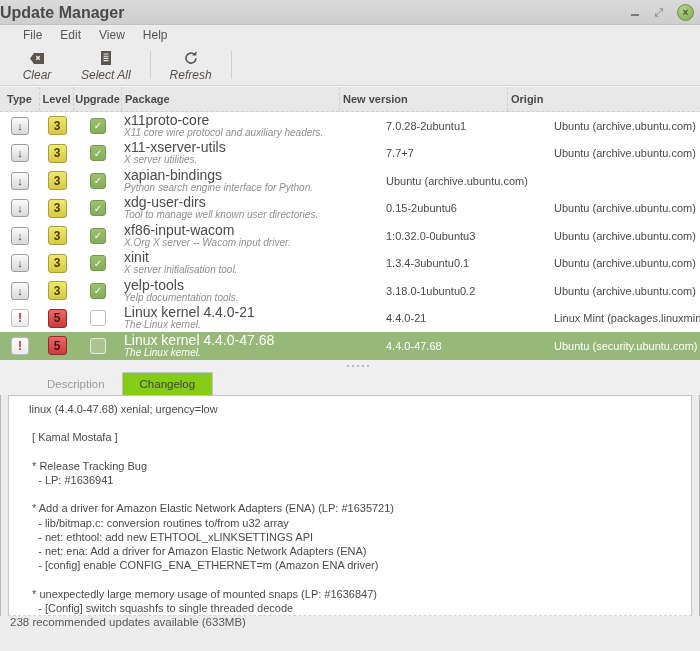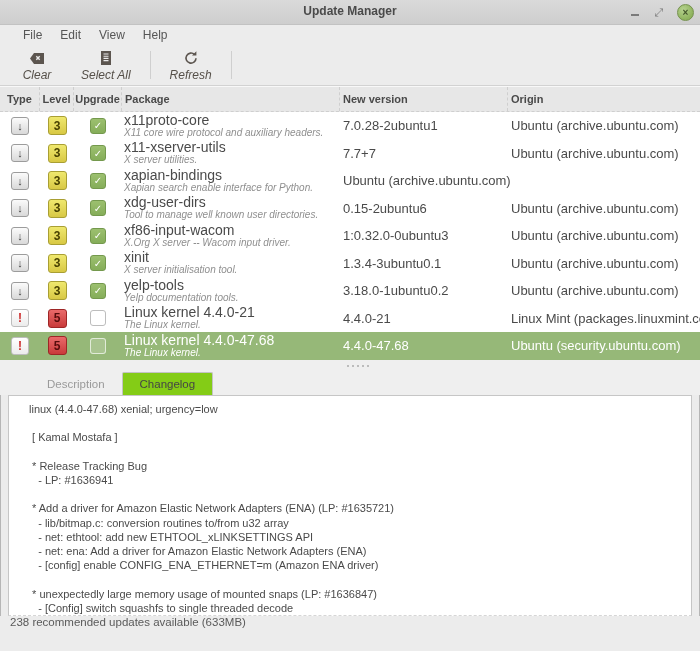--- a/index.html
+++ b/index.html
@@ -10,22 +10,22 @@
     box-shadow:inset 0 0 0 1px #b6b6b6;
     display:flex;flex-direction:column;
   }
   
   .titlebar{
     height:24px;flex:0 0 24px;position:relative;
     background:linear-gradient(#dadada,#cecece);
     border-bottom:1px solid #c2c2c2;
   }
   .title{
-    position:absolute;left:0;right:0;top:4px;text-align:center;
-    font-size:12px;font-weight:bold;color:#4a4a4a;
+    position:absolute;left:0;right:0;top:4px;
+    font-size:16px;font-weight:bold;color:#4a4a4a;
   }
   .win-controls{position:absolute;right:6px;top:0;height:24px;display:flex;align-items:center;gap:12px;}
   .win-btn{display:inline-flex;align-items:center;justify-content:center;cursor:default;}
   .win-min{width:12px;height:12px;}
   .win-min::after{content:"";width:8px;height:2px;background:#7a7a7a;display:block;margin-top:5px;}
   .win-max{width:12px;height:12px;color:#7a7a7a;font-size:11px;line-height:12px;}
   .win-close{
     width:15px;height:15px;border-radius:50%;
     background:radial-gradient(circle at 35% 30%,#b5d18d,#8fb35e 70%);
     border:1px solid #74914c;color:#44562c;font-size:10px;font-weight:bold;line-height:13px;
@@ -74,21 +74,21 @@
   .cb{
     width:14px;height:14px;border-radius:3px;font-size:10px;
     display:flex;align-items:center;justify-content:center;
   }
   .cb.on{background:linear-gradient(#9cc06f,#85ad59);border:1px solid #74994d;color:#ffffff;}
   .cb.off{background:#ffffff;border:1px solid #bdbdbd;}
   .selected .cb.off{background:rgba(255,255,255,0.18);border:1px solid rgba(255,255,255,0.65);}
   .c-pkg{flex-direction:column;align-items:flex-start;justify-content:center;padding-left:2px;overflow:hidden;}
   .pname{font-size:14px;color:#4a4a4a;line-height:13px;white-space:nowrap;}
   .pdesc{font-size:10px;font-style:italic;color:#8f8f8f;line-height:11px;white-space:nowrap;}
-  .c-ver,.c-org{justify-content:flex-start;padding-left:3px;font-size:13px;color:#4a4a4a;white-space:nowrap;}
+  .c-ver,.c-org{justify-content:flex-start;padding-left:3px;font-size:11px;color:#4a4a4a;white-space:nowrap;margin-left:43px;}
   .selected .pname,.selected .pdesc,.selected .c-ver,.selected .c-org{color:#ffffff;}
   
   .splitter{flex:0 0 11px;height:11px;background:#efefef;position:relative;cursor:row-resize;}
   .splitter::after{
     content:"";position:absolute;left:347px;top:5px;width:2px;height:2px;border-radius:50%;
     background:#ababab;
     box-shadow:5px 0 0 #ababab,10px 0 0 #ababab,15px 0 0 #ababab,20px 0 0 #ababab;
   }
   
   .tabbar{flex:0 0 24px;height:24px;display:flex;align-items:flex-end;padding-left:30px;background:#efefef;}
@@ -219,21 +219,21 @@
           <span class="type-ico dl">↓</span>
         </div>
         <div class="cell c-level">
           <span class="lvl lvl3">3</span>
         </div>
         <div class="cell c-check">
           <span class="cb on">✓</span>
         </div>
         <div class="cell c-pkg">
           <div class="pname">xapian-bindings</div>
-          <div class="pdesc">Xapian search enable interface for Python.</div>
+          <div class="pdesc">Python search engine interface for Python.</div>
         </div>
         <div class="cell c-org">Ubuntu (archive.ubuntu.com)</div>
       </div>
       <div class="prow">
         <div class="cell c-type">
           <span class="type-ico dl">↓</span>
         </div>
         <div class="cell c-level">
           <span class="lvl lvl3">3</span>
         </div>

